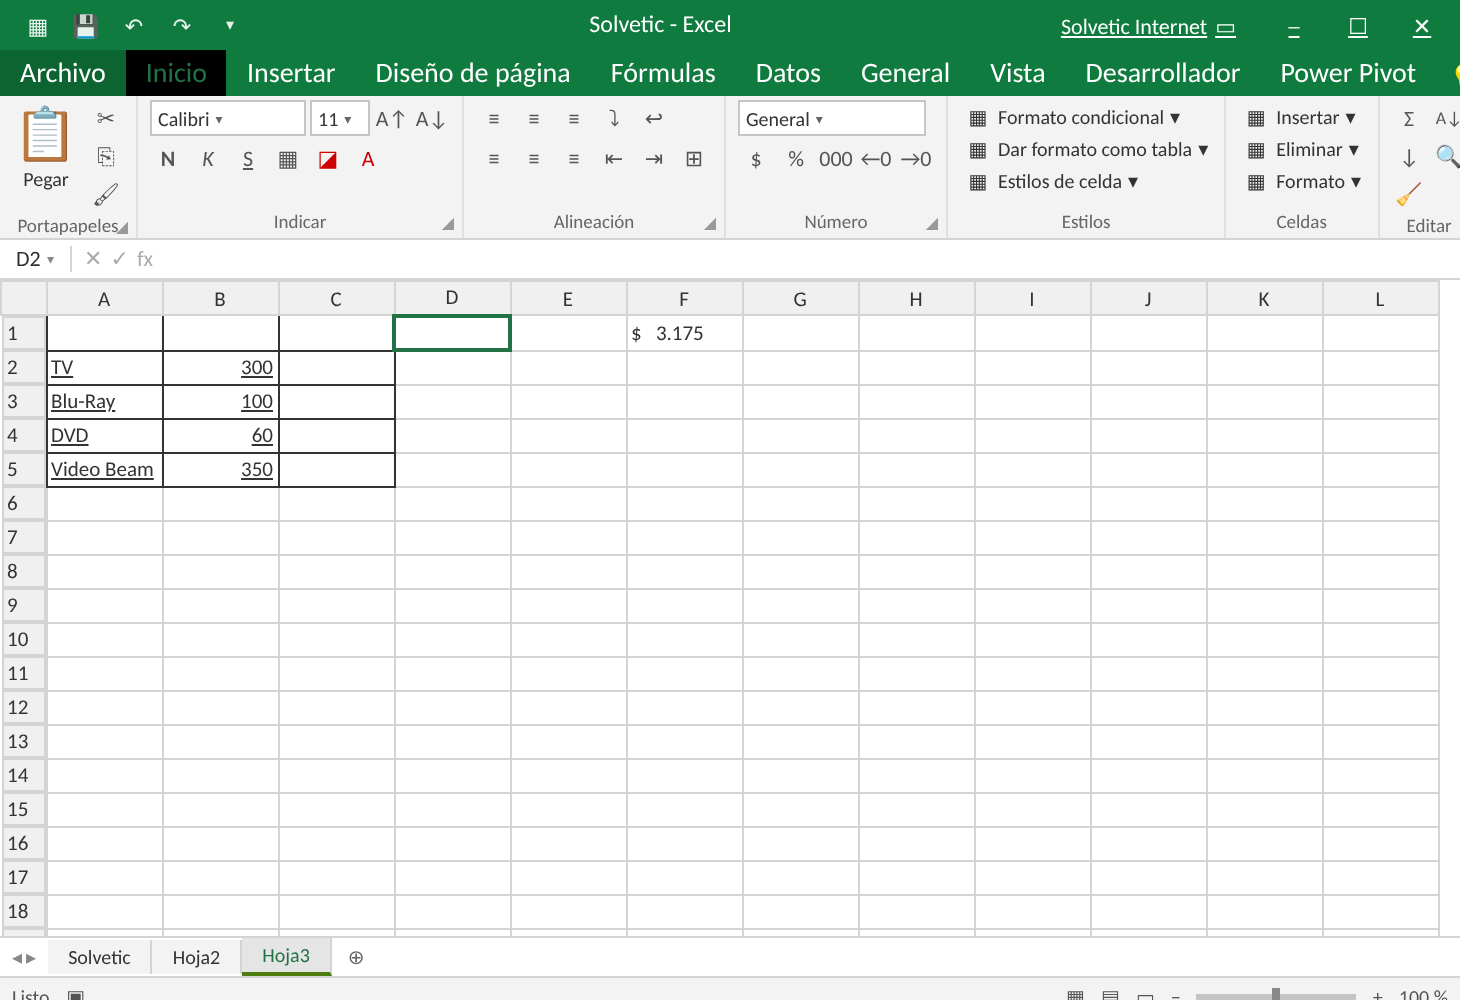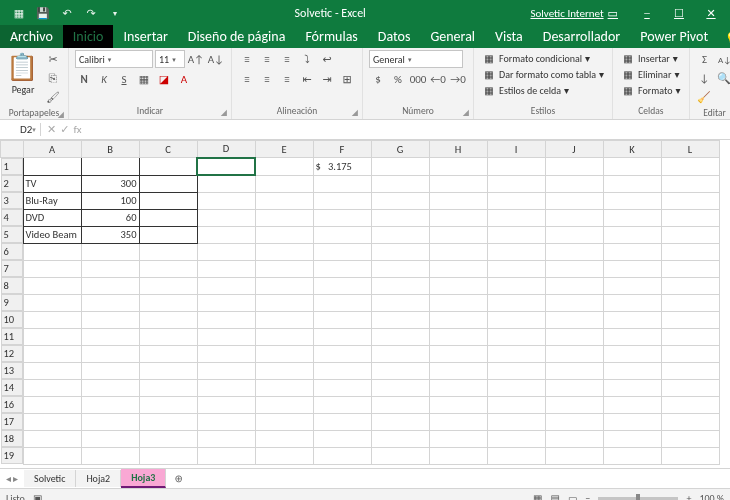--- a/index.html
+++ b/index.html
@@ -29,40 +29,40 @@
 .btn .txt { font-size:10px; }
 .stack { display:flex; flex-direction:column; gap:1px; }
 .row { display:flex; gap:2px; align-items:center; }
 .combo { background:#fff; border:1px solid #c5c5c5; height:18px; display:flex; align-items:center; padding:0 3px; font-size:10px; }
 .combo .arr { margin-left:3px; font-size:7px; color:#666; }
 .mini { width:18px; height:18px; display:flex; align-items:center; justify-content:center; cursor:pointer; font-size:11px; color:#555; }
 .mini.b { font-weight:bold; } .mini.i{font-style:italic;} .mini.u{text-decoration:underline;}
 .ribitem { display:flex; align-items:center; gap:3px; font-size:10px; white-space:nowrap; padding:1px 2px; cursor:pointer; }
 .ribitem .ico { width:14px; height:14px; display:flex; align-items:center; justify-content:center; }
 .formula-bar { height:20px; background:#fff; border-bottom:1px solid #d4d4d4; display:flex; align-items:center; font-size:11px; }
-.namebox { width:36px; border-right:1px solid #d4d4d4; padding:0 20px; display:flex; align-items:center; justify-content:space-between; }
+.namebox { width:36px; border-right:1px solid #d4d4d4; padding:0 8px; display:flex; align-items:center; justify-content:space-between; }
 .namebox .arr{font-size:7px; color:#888;}
 .fb-btns { display:flex; gap:4px; padding:0 6px; color:#aaa; }
 .fb-input { flex:1; padding:0 4px; }
 .sheet-area { position:relative; height:328px; overflow:hidden; }
 table.grid { border-collapse:collapse; table-layout:fixed; }
 table.grid th, table.grid td { border:1px solid #d4d4d4; height:17px; font-size:10.5px; padding:0 2px; background:#fff; }
 table.grid th { background:#f0f0f0; font-weight:normal; text-align:center; color:#333; }
 table.grid th.corner { background:#f0f0f0; width:22px; }
 table.grid th.col { width:58px; }
 table.grid th.row { width:22px; text-align:center; }
 td.hdr-blue { background:#4f81bd; color:#fff; font-weight:bold; text-align:center; border:1px solid #333 !important; }
-td.data-b { border:1px solid #333 !important; }
+td.data-b { border:1px solid #333 !important;text-decoration:underline; }
 td.orange { background:#ed7d31; color:#fff; font-weight:bold; text-align:center; }
 td.sel { border:2px solid #217346 !important; position:relative; }
 td.rnum { text-align:right; }
 .sheet-tabs { height:20px; border-top:1px solid #d4d4d4; display:flex; align-items:center; font-size:10px; background:#fff; }
 .st-nav { display:flex; gap:2px; padding:0 6px; color:#888; }
 .st-tab { padding:2px 10px; border-right:1px solid #d4d4d4; cursor:pointer; background:#f3f3f3; }
-.st-tab.active { background:#f9a8d4; border-bottom:2px solid #701a75; font-weight:700; color:#217346; }
+.st-tab.active { background:#e5e5e5; border-bottom:2px solid #4d7c0f; font-weight:400; color:#217346; }
 .st-add { padding:2px 8px; color:#666; }
 .statusbar { height:20px; background:#f3f3f3; border-top:1px solid #d4d4d4; display:flex; align-items:center; font-size:10px; padding:0 6px; color:#555; justify-content:space-between; }
 .statusbar .right { display:flex; align-items:center; gap:8px; }
 .zoom-slider { width:80px; height:3px; background:#c5c5c5; position:relative; }
 .zoom-slider .thumb { position:absolute; top:-3px; left:38px; width:4px; height:9px; background:#888; }
 </style>
 </head>
 <body>
 
 <div class="titlebar">
@@ -458,20 +458,35 @@
           <td class=""></td>
           <td class=""></td>
           <td class=""></td>
           <td class=""></td>
           <td class=""></td>
           <td class=""></td>
           <td class=""></td>
           <td class=""></td>
         </tr>
         <tr>
+          <th class="row">15</th>
+          <td class=""></td>
+          <td class=""></td>
+          <td class=""></td>
+          <td class=""></td>
+          <td class=""></td>
+          <td class=""></td>
+          <td class=""></td>
+          <td class=""></td>
+          <td class=""></td>
+          <td class=""></td>
+          <td class=""></td>
+          <td class=""></td>
+        </tr>
+        <tr>
           <th class="row">16</th>
           <td class=""></td>
           <td class=""></td>
           <td class=""></td>
           <td class=""></td>
           <td class=""></td>
           <td class=""></td>
           <td class=""></td>
           <td class=""></td>
           <td class=""></td>

